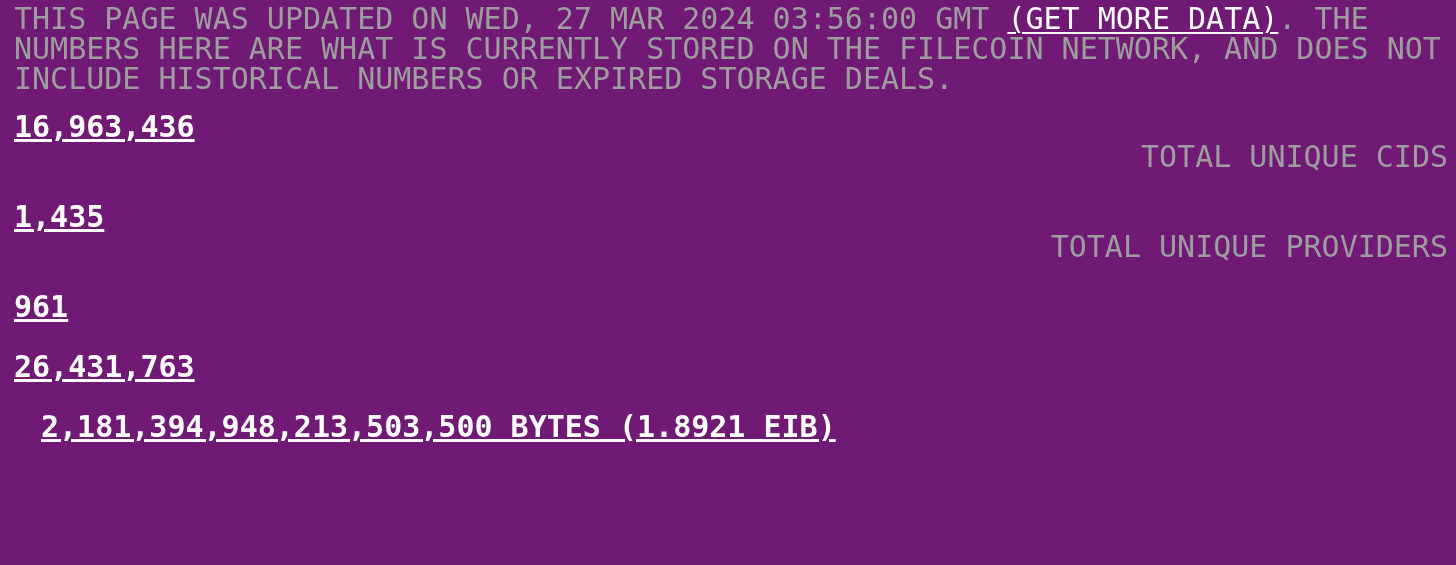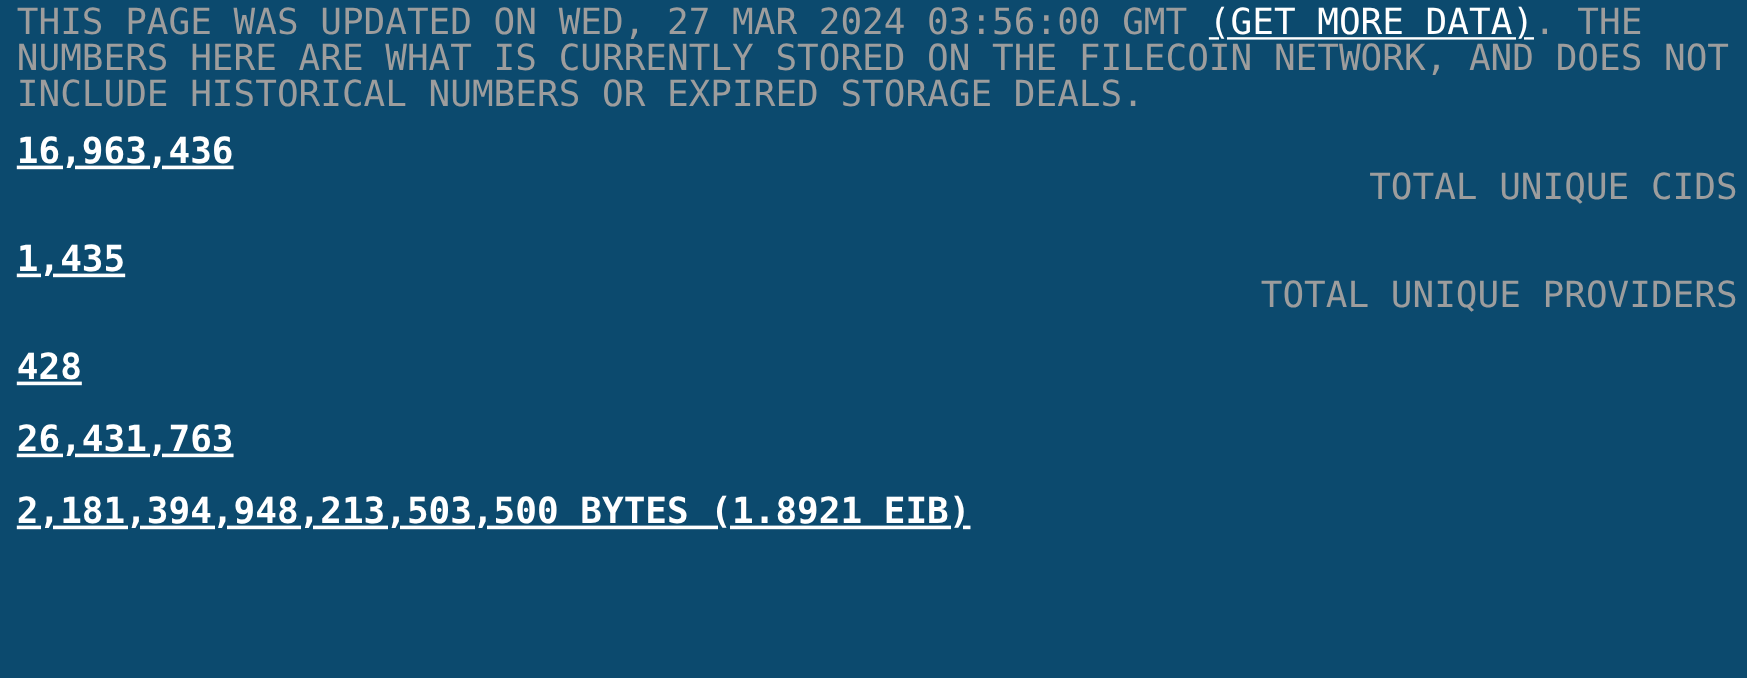--- a/index.html
+++ b/index.html
@@ -13,21 +13,21 @@
     overflow: hidden;
     font-family: "DejaVu Sans Mono", "Liberation Mono", monospace;
     -webkit-font-smoothing: antialiased;
   }
 
   .page {
     box-sizing: border-box;
     width: 1456px;
     height: 565px;
     padding: 4px 8px 0 14px;
-    background: #0c4a6e;
+    background: #701a75;
   }
 
   
   .notice {
     color: #9d9d9d;
     font-size: 30px;
     line-height: 30px;
     letter-spacing: 0px;
     white-space: normal;
     margin: 0 0 18px 0;
@@ -45,21 +45,21 @@
   
   .stats {
     margin: 0;
     padding: 0;
     list-style: none;
   }
   .stat {
     margin: 0 0 30px 0;
     padding: 0;
   }
-  .stat:last-child { margin-bottom: 0; }
+  .stat:last-child { margin-bottom: 0; margin-left: 27px; }
 
   .stat-value {
     display: block;
     color: #ffffff;
     font-size: 30px;
     line-height: 30px;
     font-weight: 700;
     white-space: pre;
     text-decoration: underline;
   }
@@ -87,21 +87,21 @@
       <span class="stat-value">16,963,436</span>
       <span class="stat-label">TOTAL UNIQUE CIDS</span>
     </li>
 
     <li class="stat">
       <span class="stat-value">1,435</span>
       <span class="stat-label">TOTAL UNIQUE PROVIDERS</span>
     </li>
 
     <li class="stat">
-      <span class="stat-value">428</span>
+      <span class="stat-value">961</span>
     </li>
 
     <li class="stat">
       <span class="stat-value">26,431,763</span>
     </li>
 
     <li class="stat">
       <span class="stat-value">2,181,394,948,213,503,500 BYTES (1.8921 EIB)</span>
     </li>
 

